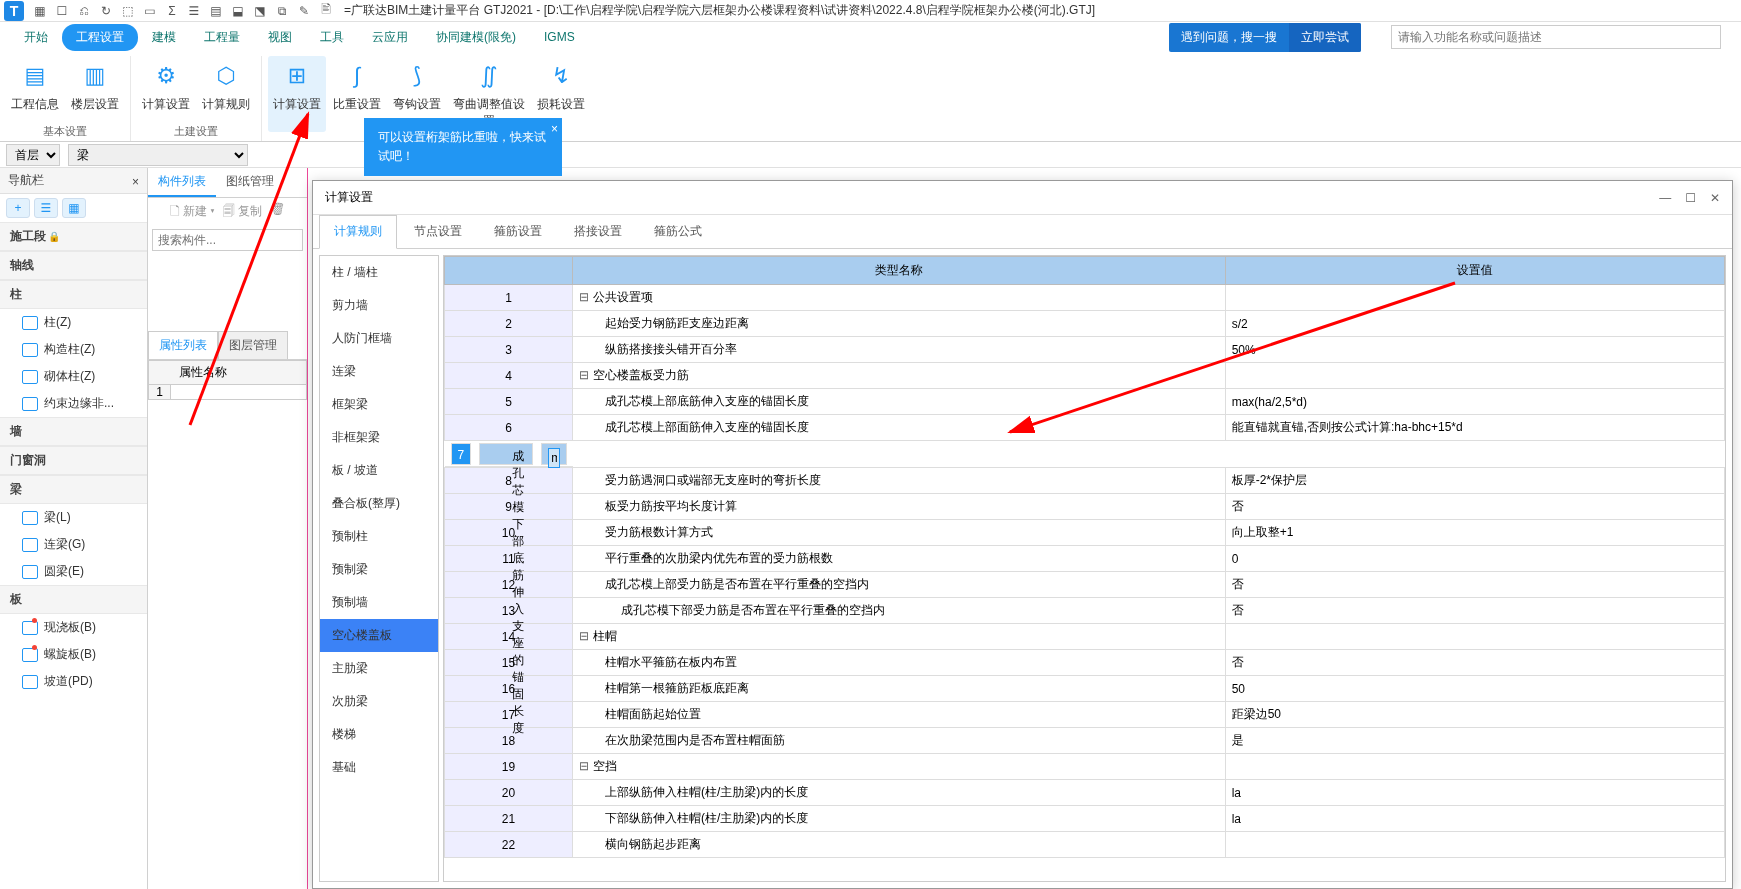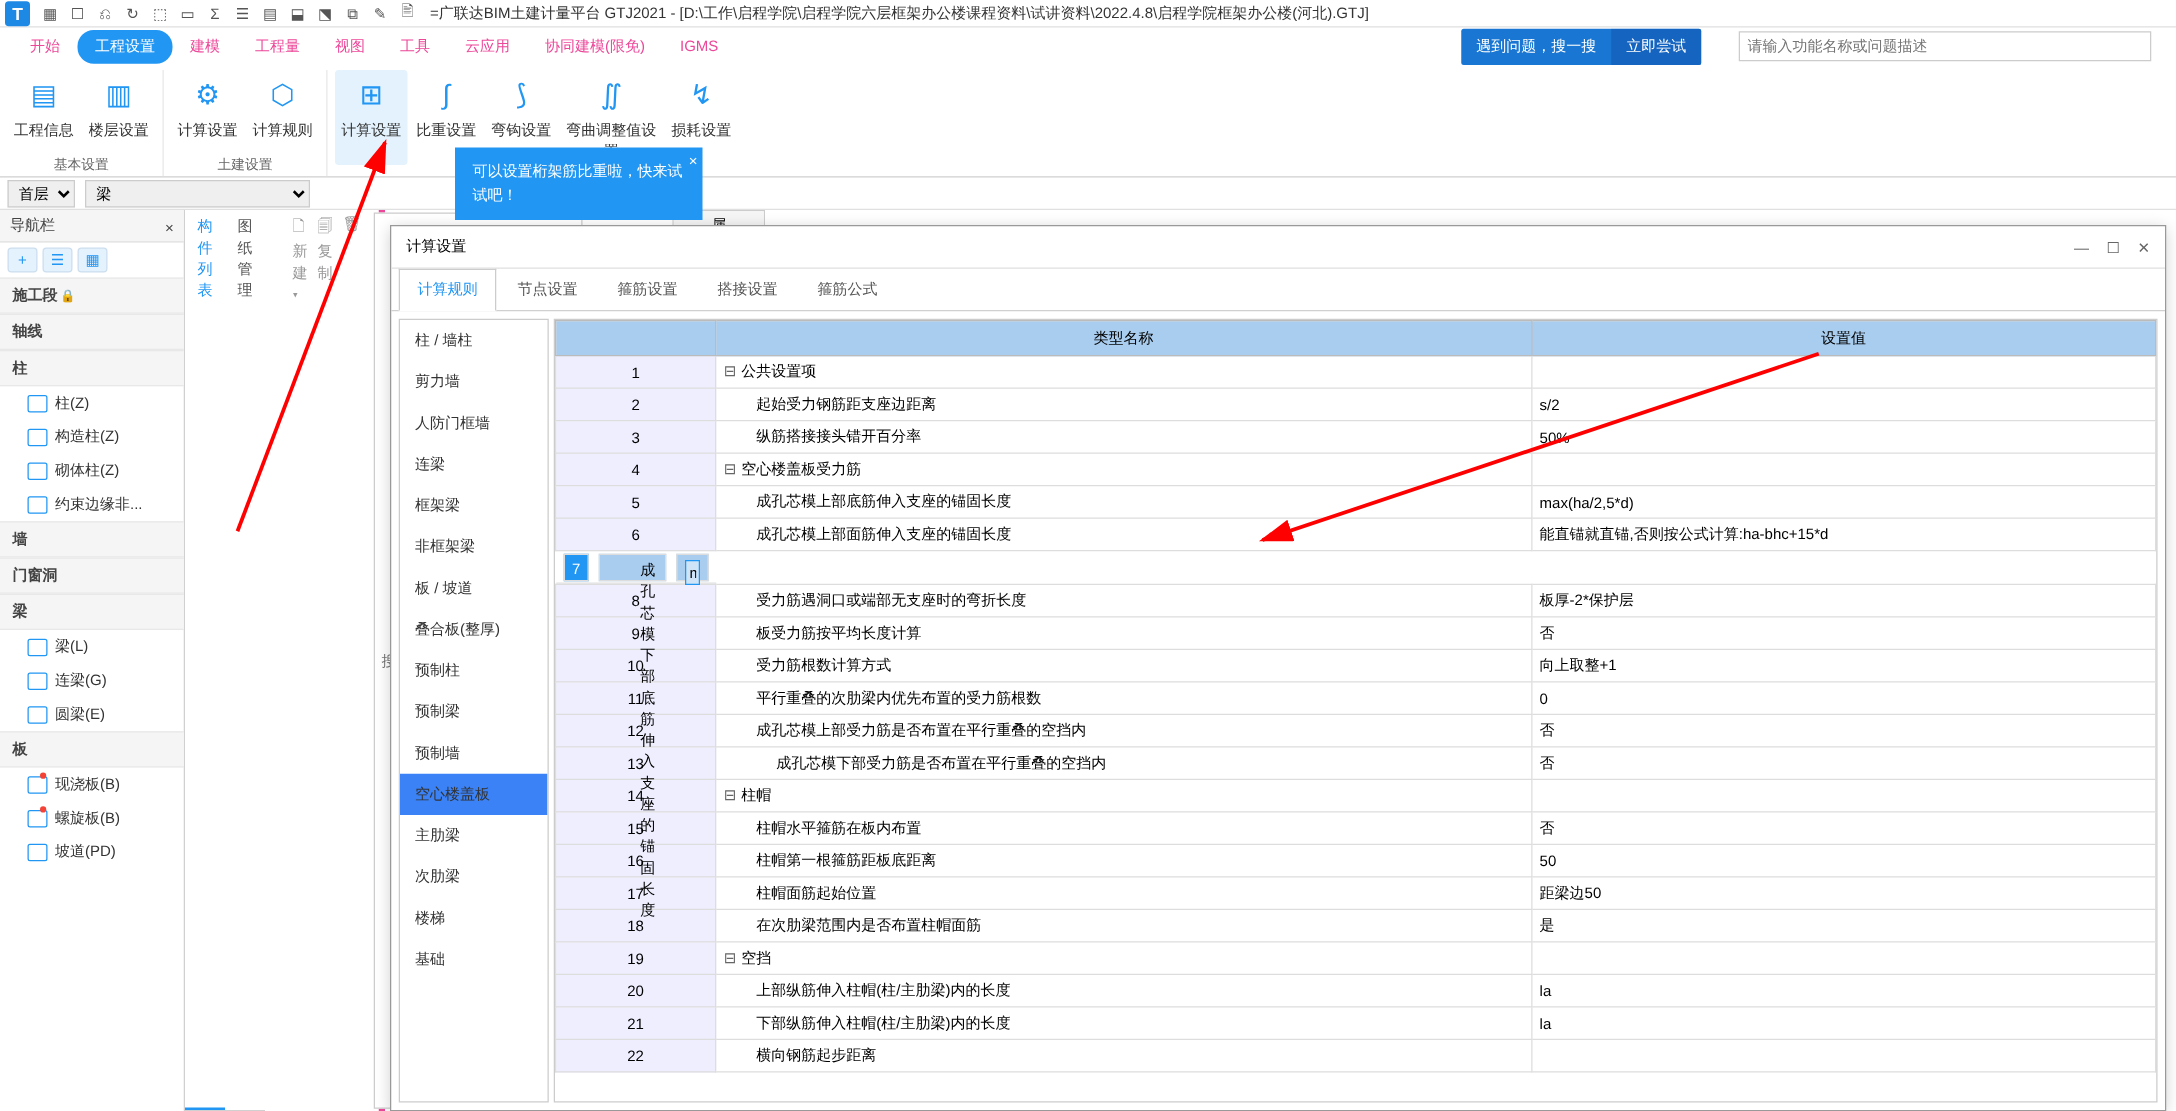--- a/index.html
+++ b/index.html
@@ -3,21 +3,21 @@
 <meta charset="utf-8">
 <style>
 *{box-sizing:border-box;margin:0;padding:0;font-family:"Microsoft YaHei",Arial,sans-serif;font-size:12px;}
 body{background:#fff;width:1741px;height:889px;overflow:hidden;position:relative;}
 .titlebar{height:22px;display:flex;align-items:center;padding:0 4px;border-bottom:1px solid #e0e0e0;}
 .titlebar .logo{width:20px;height:20px;background:#1e88e5;border-radius:3px;display:flex;align-items:center;justify-content:center;color:#fff;font-weight:bold;font-size:14px;}
 .titlebar .qat{display:flex;gap:6px;margin-left:8px;}
 .titlebar .qat span{width:16px;height:16px;display:flex;align-items:center;justify-content:center;color:#555;cursor:pointer;}
 .titlebar .path{margin-left:10px;color:#333;white-space:nowrap;overflow:hidden;}
 .menubar{height:30px;display:flex;align-items:center;padding:0 10px;gap:0;position:relative;}
-.menubar .mitem{padding:5px 14px;color:#ec4899;cursor:pointer;}
+.menubar .mitem{padding:5px 14px;color:#0f766e;cursor:pointer;}
 .menubar .mitem.active{background:#2196f3;color:#fff;border-radius:13px;}
 .menubar .help-pill{position:absolute;right:380px;background:#1976d2;color:#fff;display:flex;align-items:center;border-radius:2px;overflow:hidden;}
 .menubar .help-pill span{padding:6px 12px;}
 .menubar .help-pill .try{background:#1565c0;}
 .menubar .srch{position:absolute;right:20px;width:330px;height:24px;border:1px solid #ccc;padding:2px 6px;color:#999;}
 .ribbon{height:90px;display:flex;border-bottom:1px solid #d0d0d0;padding-top:4px;}
 .rgroup{display:flex;flex-direction:column;align-items:center;padding:0 6px;border-right:1px solid #e8e8e8;}
 .rbtns{display:flex;gap:2px;}
 .rbtn{display:flex;flex-direction:column;align-items:center;justify-content:flex-start;width:58px;padding:2px;cursor:pointer;border-radius:3px;}
 .rbtn.sel{background:#e3f2fd;}
@@ -30,21 +30,21 @@
 .selrow select{height:22px;border:1px solid #ccc;padding:0 4px;}
 .main{display:flex;height:calc(100% - 168px);}
 .navcol{width:148px;border-right:1px solid #d0d0d0;display:flex;flex-direction:column;}
 .navhdr{padding:4px 8px;background:#f5f5f5;border-bottom:1px solid #e0e0e0;display:flex;justify-content:space-between;color:#444;align-items:flex-end;}
 .navtool{padding:4px 6px;display:flex;gap:4px;}
 .navtool span{width:24px;height:20px;border:1px solid #cde;background:#e3f2fd;border-radius:3px;display:flex;align-items:center;justify-content:center;color:#2196f3;cursor:pointer;}
 .navsec{padding:5px 10px;background:#f5f5f5;color:#444;border-top:1px solid #e8e8e8;border-bottom:1px solid #e8e8e8;font-weight:bold;}
 .navitem{padding:5px 10px 5px 22px;display:flex;align-items:center;gap:6px;color:#333;cursor:pointer;position:relative;}
 .navitem .ni-ico{width:16px;height:14px;border:1.5px solid #2196f3;border-radius:2px;}
 .navitem .dot{position:absolute;left:32px;top:4px;width:5px;height:5px;background:#f44336;border-radius:50%;}
-.compcol{width:160px;border-right:5px solid #ec4899;display:flex;}
+.compcol{width:160px;border-right:1px solid #ec4899;display:flex;flex-direction:column;}
 .tabrow{display:flex;border-bottom:1px solid #d0d0d0;}
 .tabrow .t{padding:5px 10px;color:#555;cursor:pointer;}
 .tabrow .t.active{border-bottom:2px solid #2196f3;color:#2196f3;}
 .ctool{padding:4px 6px;display:flex;gap:8px;color:#999;margin-left:16px;}
 .ctool span{cursor:pointer;}
 .csearch{margin:2px 4px;border:1px solid #ccc;padding:3px 5px;color:#999;}
 .proptabs{display:flex;border-bottom:1px solid #d0d0d0;margin-top:78px;}
 .proptabs .t{padding:5px 10px;background:#f0f0f0;border:1px solid #ccc;border-bottom:none;color:#555;cursor:pointer;}
 .proptabs .t.active{background:#fff;color:#2196f3;}
 .propgrid{border:1px solid #ccc;height:40px;}

